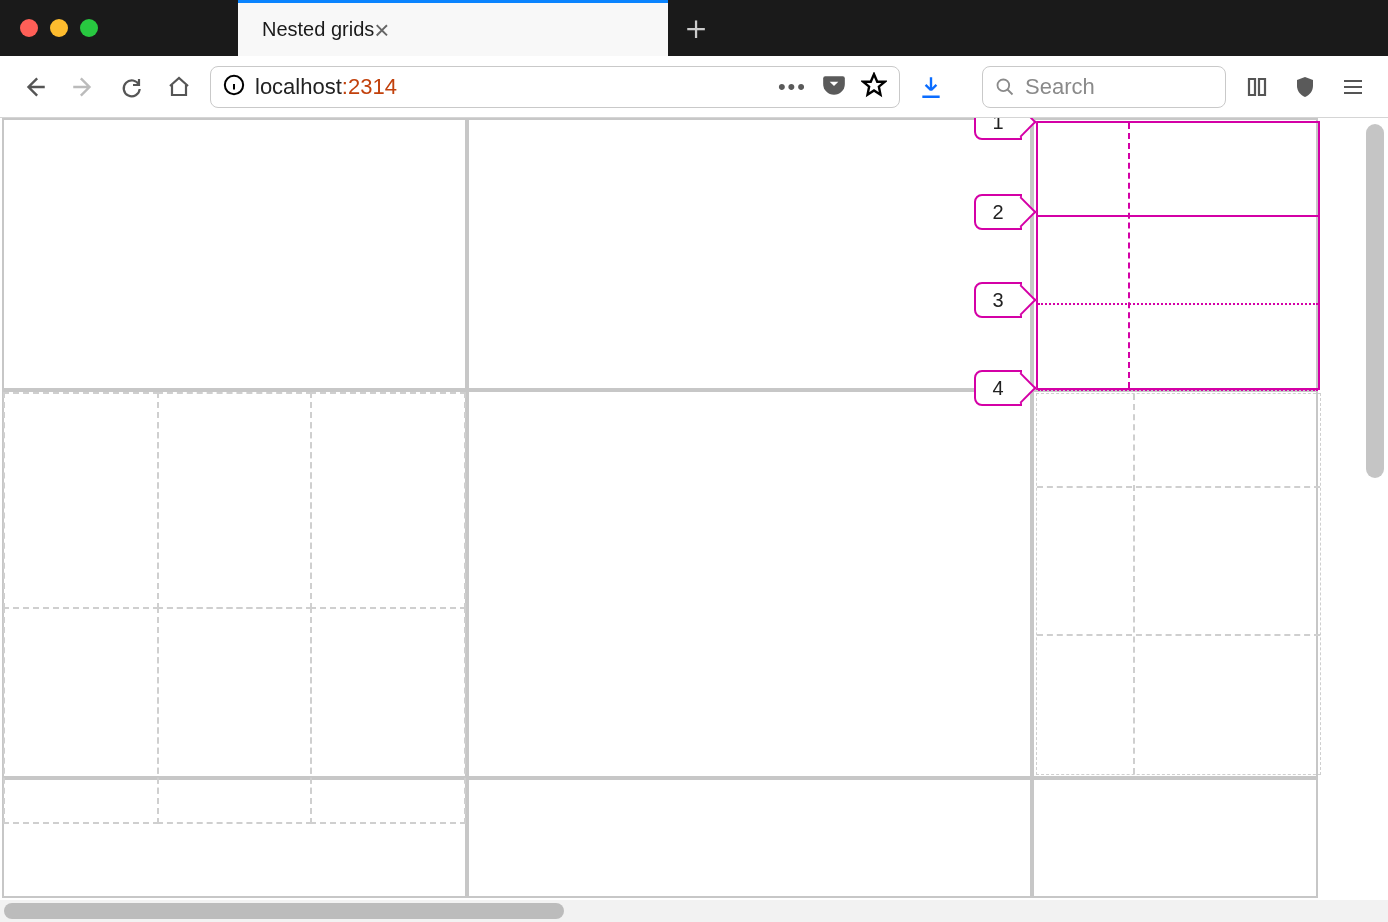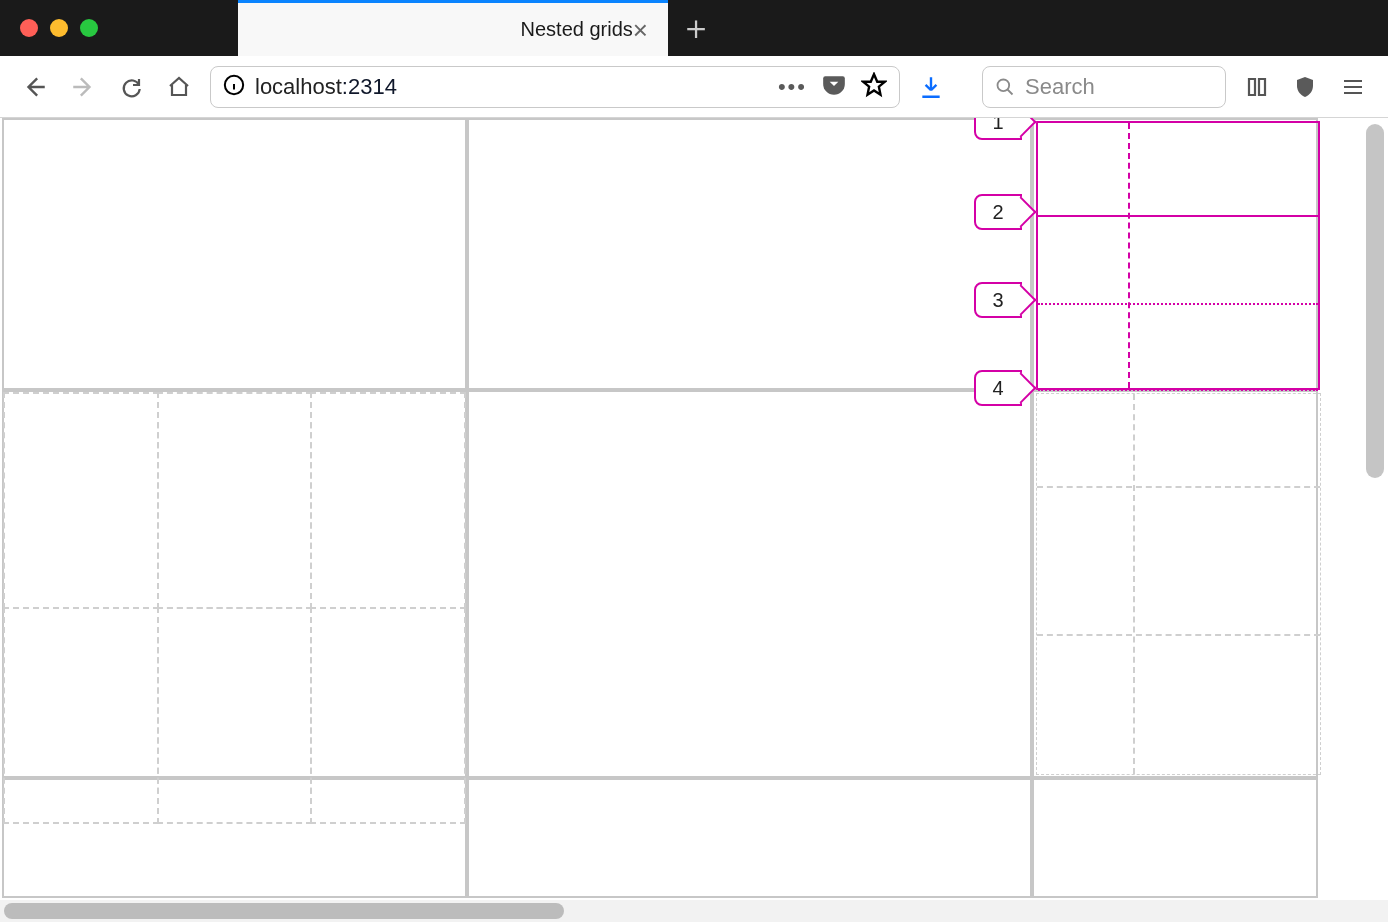--- a/index.html
+++ b/index.html
@@ -30,21 +30,21 @@
     .tl.red    { background: #ff5f57; }
     .tl.yellow { background: #febc2e; }
     .tl.green  { background: #28c840; }
 
     .tab {
       background: #f8f8f8;
       height: 56px;
       width: 430px;
       display: flex;
       align-items: center;
-      justify-content: flex-end;
+      justify-content: flex-start;
       padding: 0 20px 0 24px;
       border-top: 3px solid #0a84ff;
       font-size: 20px;
       color: #1a1a1a;
     }
     .tab-close {
       font-size: 26px; color: #666; line-height: 1;
       cursor: pointer; font-weight: 300;
     }
     .new-tab {
@@ -74,21 +74,21 @@
       height: 42px;
       border: 1px solid #c9c9c9;
       border-radius: 8px;
       display: flex;
       align-items: center;
       padding: 0 12px;
       gap: 10px;
     }
     .urlbar { flex: 1 1 auto; min-width: 520px; }
     .urlbar .addr { font-size: 22px; color: #222; }
-    .urlbar .addr .port { color: #0f172a; }
+    .urlbar .addr .port { color: #c2410c; }
     .urlbar .right-icons { margin-left: auto; display:flex; gap:14px; align-items:center; }
 
     .searchbar { width: 244px; margin-left: 20px; }
     .searchbar .placeholder { font-size: 22px; color: #8a8a8a; }
 
     .icon-stroke { stroke: currentColor; fill: none; stroke-width: 2.2; }
 
     
     .viewport {
       position: relative;

